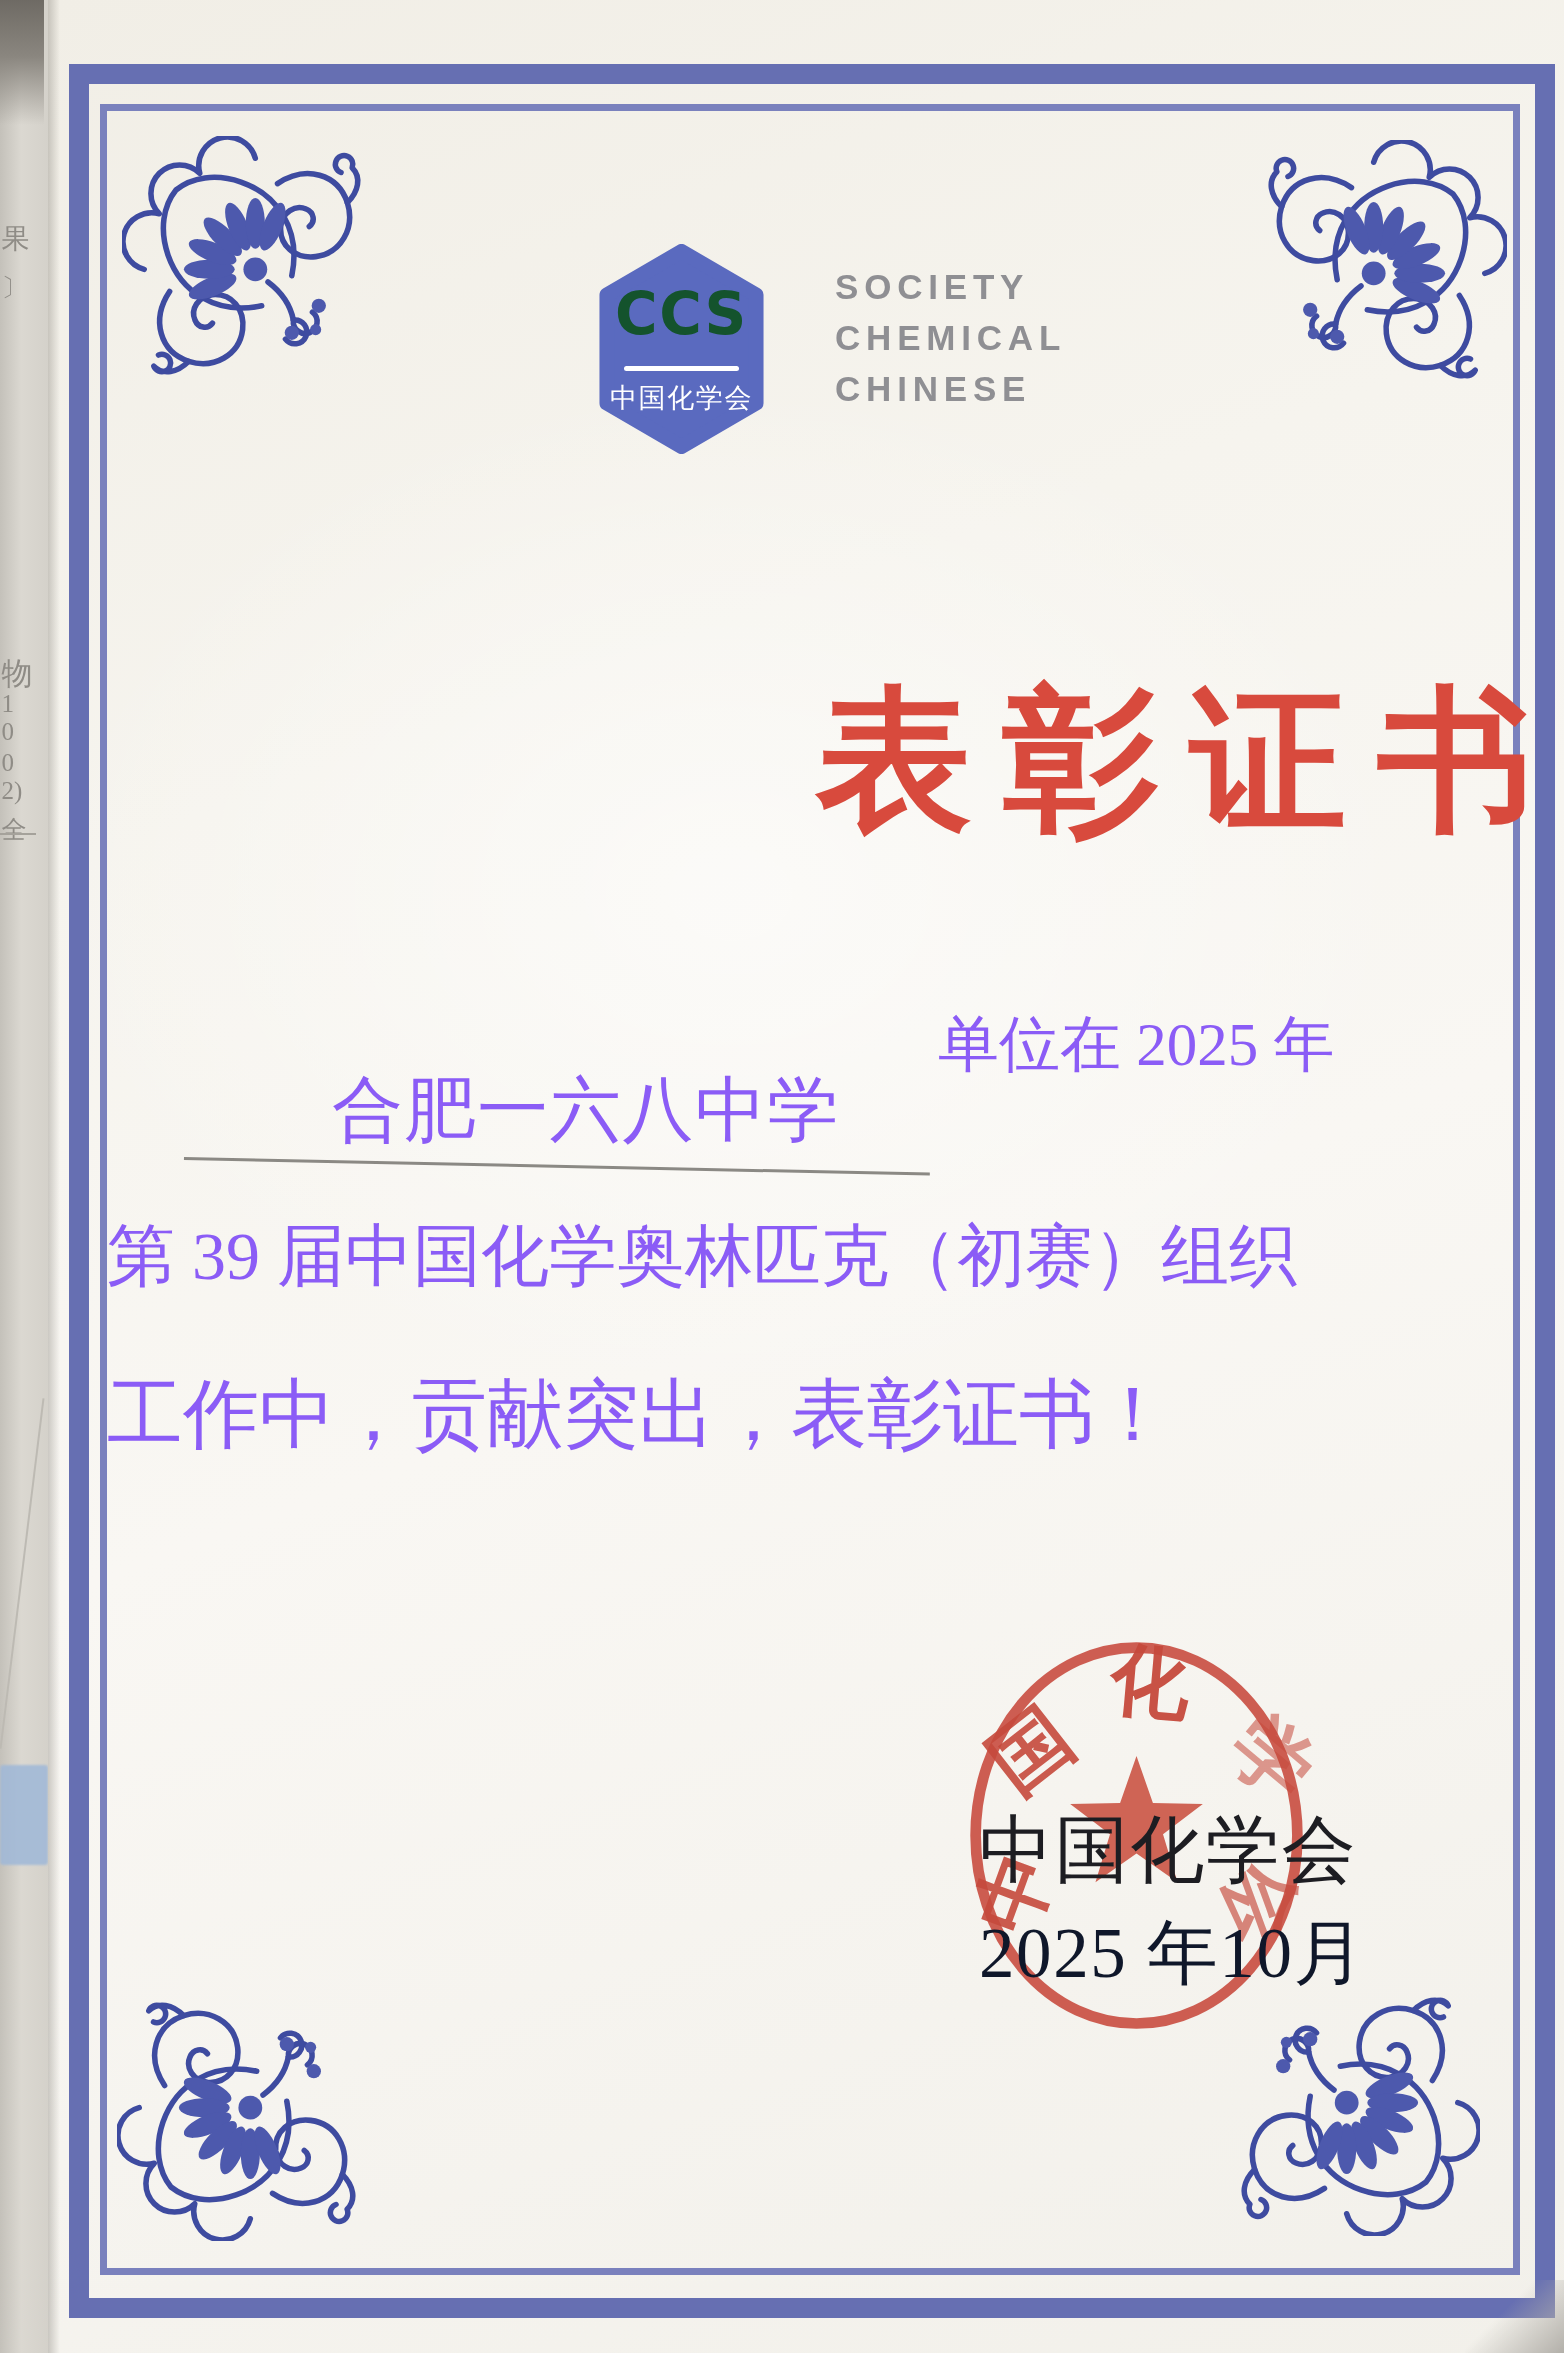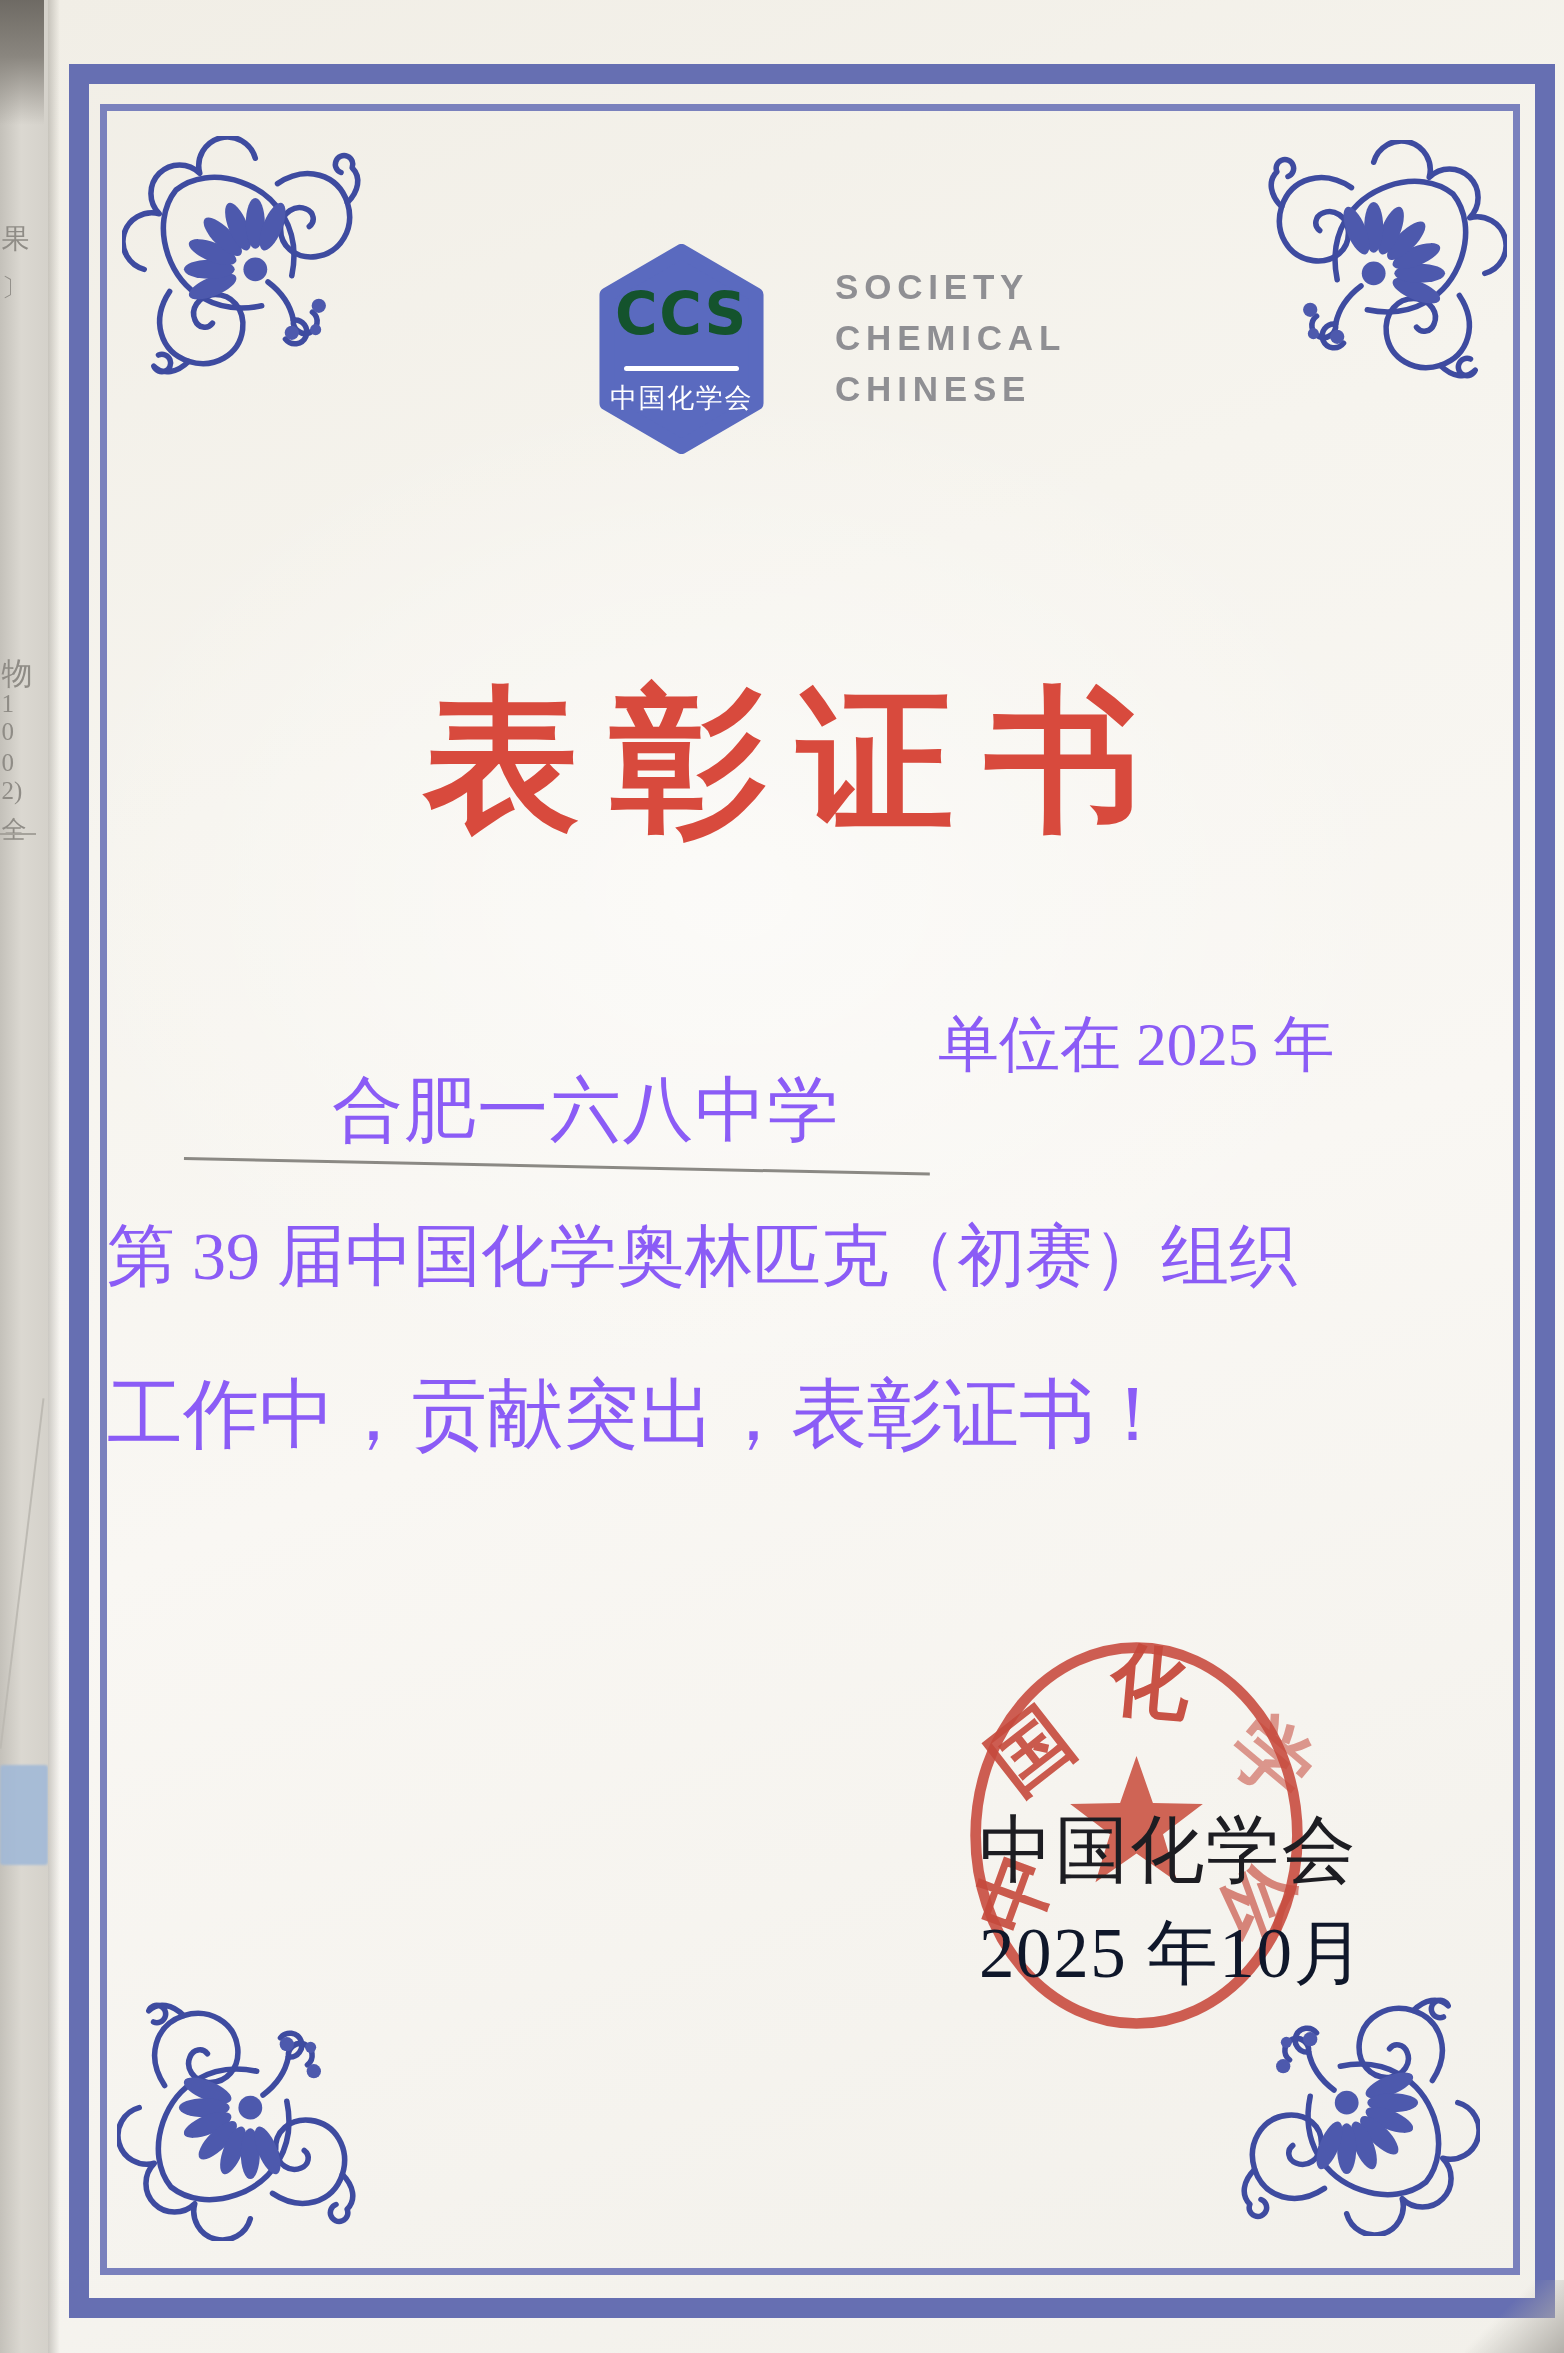--- a/index.html
+++ b/index.html
@@ -49,21 +49,21 @@
   .hex .abbr{position:absolute;left:0;top:36px;width:100%;text-align:center;
     color:#14532d;font-family:"DejaVu Sans","Liberation Sans",sans-serif;
     font-size:58px;font-weight:700;letter-spacing:1.6px;}
   .hex .bar{position:absolute;left:37px;top:122px;width:115px;height:5px;background:#fff;border-radius:2.5px;}
   .hex .zh{position:absolute;left:0;top:136px;width:100%;text-align:center;
     color:#fff;font-size:27px;letter-spacing:1.6px;font-family:"Liberation Sans",sans-serif;}
   .org-en{left:835px;top:261px;color:#8f8f93;
     font-family:"Liberation Sans",sans-serif;font-weight:700;
     font-size:35px;line-height:51px;letter-spacing:5.8px;}
   
-  .cert-title{left:0;top:657px;width:1564px;text-align:center;
+  .cert-title{left:0;top:657px;width:1564px;text-align:right;
     color:#d84a3d;font-size:156px;font-weight:700;letter-spacing:31px;
     text-indent:31px;font-family:"Liberation Serif","DejaVu Serif",serif;}
   
   .bodyline{color:#8b5cf6;font-family:"Liberation Serif","DejaVu Serif",serif;white-space:pre;}
   .recipient{left:332px;top:1063px;font-size:71px;letter-spacing:1.6px;}
   .l1rest{left:938px;top:1004px;font-size:61px;}
   .fill-line{left:184px;top:1157px;width:746px;height:2.5px;background:#8b8984;
     transform:rotate(1.2deg);transform-origin:left top;}
   .l2{left:107px;top:1211px;font-size:68px;}
   .l3{left:107px;top:1364px;font-size:76px;}

